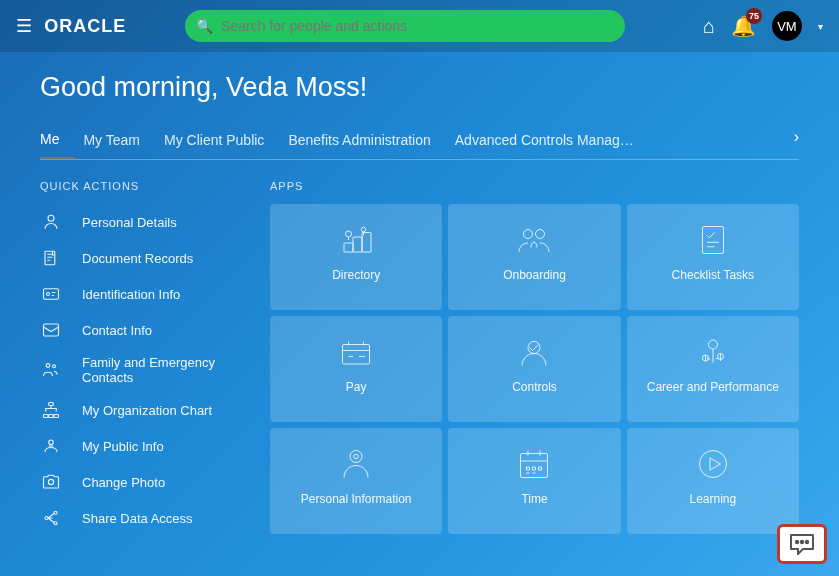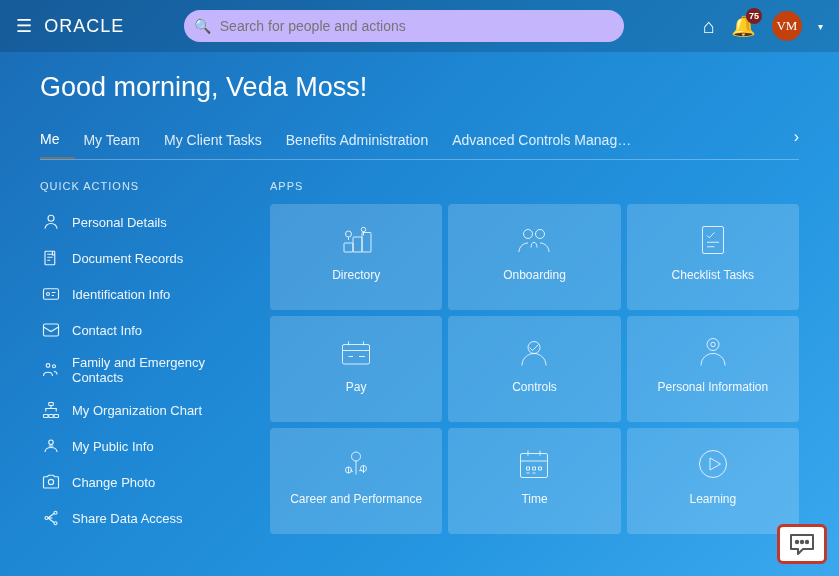--- a/index.html
+++ b/index.html
@@ -21,39 +21,39 @@
       background: rgba(0,0,0,0.15);
     }
     .hamburger-icon {
       cursor: pointer;
       font-size: 18px;
       margin-right: 12px;
     }
     .oracle-logo {
       color: white;
       font-size: 18px;
-      font-weight: normal;
+      font-weight: bold;
       letter-spacing: 1px;
       margin-right: 20px;
     }
     .search-bar {
       flex: 1;
       max-width: 440px;
       margin: 0 auto;
       position: relative;
     }
     .search-bar input {
       width: 100%;
       padding: 8px 16px 8px 36px;
       border-radius: 24px;
       border: none;
       outline: none;
       font-size: 14px;
       color: #555;
-      background: #c4b5fd;
+      background: #22c55e;
     }
     .search-icon-wrap {
       position: absolute;
       left: 11px;
       top: 50%;
       transform: translateY(-50%);
       color: #999;
       font-size: 14px;
     }
     .header-right {
@@ -83,27 +83,26 @@
       height: 16px;
       display: flex;
       align-items: center;
       justify-content: center;
       font-weight: bold;
     }
     .avatar {
       width: 30px;
       height: 30px;
       border-radius: 50%;
-      background: #c2410c;
+      background: #000000;
       display: flex;
       align-items: center;
       justify-content: center;
       font-size: 13px;
       cursor: pointer;
-      font-family: Liberation Serif, serif;
     }
     .chevron-down {
       font-size: 10px;
       cursor: pointer;
     }
 
     
     .main {
       padding: 20px 40px 0 40px;
     }
@@ -156,21 +155,21 @@
       font-size: 11px;
       letter-spacing: 1px;
       font-weight: 400;
       color: rgba(255,255,255,0.8);
       margin-bottom: 12px;
       text-transform: uppercase;
     }
     .action-item {
       display: flex;
       align-items: center;
-      gap: 10px;
+      gap: 20px;
       padding: 7px 0;
       font-size: 13px;
       cursor: pointer;
       color: rgba(255,255,255,0.92);
     }
     .action-icon {
       width: 22px;
       height: 22px;
       display: flex;
       align-items: center;
@@ -265,21 +264,21 @@
     <span class="chevron-down">▾</span>
   </div>
 </header>
 
 <div class="main">
   <div class="greeting">Good morning, Veda Moss!</div>
 
   <nav class="tabs">
     <div class="tab active">Me</div>
     <div class="tab">My Team</div>
-    <div class="tab">My Client Tasks</div>
+    <div class="tab">My Client Public</div>
     <div class="tab">Benefits Administration</div>
     <div class="tab">Advanced Controls Manag…</div>
     <span class="tab-arrow">›</span>
   </nav>
 
   <div class="content-area">
 
     <div class="quick-actions">
       <div class="section-label">QUICK ACTIONS</div>
 
@@ -439,46 +438,46 @@
 
         <div class="app-tile">
           <div class="app-tile-icon">
             <svg viewBox="0 0 48 48">
               <circle cx="24" cy="18" r="8"></circle>
               <path d="M8 42c0-8.8 7.2-16 16-16s16 7.2 16 16"></path>
               <path d="M18 18l4 4 8-8"></path>
             </svg>
           </div>
           <span class="app-tile-label">Controls</span>
-        </div>
-
-        <div class="app-tile">
-          <div class="app-tile-icon">
-            <svg viewBox="0 0 48 48">
-              <circle cx="24" cy="14" r="8"></circle>
-              <path d="M8 42c0-9 7.2-16 16-16s16 7 16 16"></path>
-              <circle cx="24" cy="14" r="3"></circle>
-            </svg>
-          </div>
-          <span class="app-tile-label">Personal Information</span>
         </div>
 
         <div class="app-tile">
           <div class="app-tile-icon">
             <svg viewBox="0 0 48 48">
               <circle cx="24" cy="14" r="6"></circle>
               <path d="M24 20v18"></path>
               <circle cx="14" cy="32" r="4"></circle>
               <path d="M14 28v8"></path>
               <circle cx="34" cy="30" r="4"></circle>
               <path d="M34 26v10"></path>
               <path d="M20 34l-4-2M28 33l4-1"></path>
             </svg>
           </div>
           <span class="app-tile-label">Career and Performance</span>
+        </div>
+
+        <div class="app-tile">
+          <div class="app-tile-icon">
+            <svg viewBox="0 0 48 48">
+              <circle cx="24" cy="14" r="8"></circle>
+              <path d="M8 42c0-9 7.2-16 16-16s16 7 16 16"></path>
+              <circle cx="24" cy="14" r="3"></circle>
+            </svg>
+          </div>
+          <span class="app-tile-label">Personal Information</span>
         </div>
 
         <div class="app-tile">
           <div class="app-tile-icon">
             <svg viewBox="0 0 48 48">
               <rect x="6" y="10" width="36" height="32" rx="2"></rect>
               <path d="M6 20h36"></path>
               <path d="M16 6v7M32 6v7"></path>
               <path d="M14 28h4v4h-4zM22 28h4v4h-4zM30 28h4v4h-4z"></path>
               <path d="M14 36h4M22 36h4"></path>

